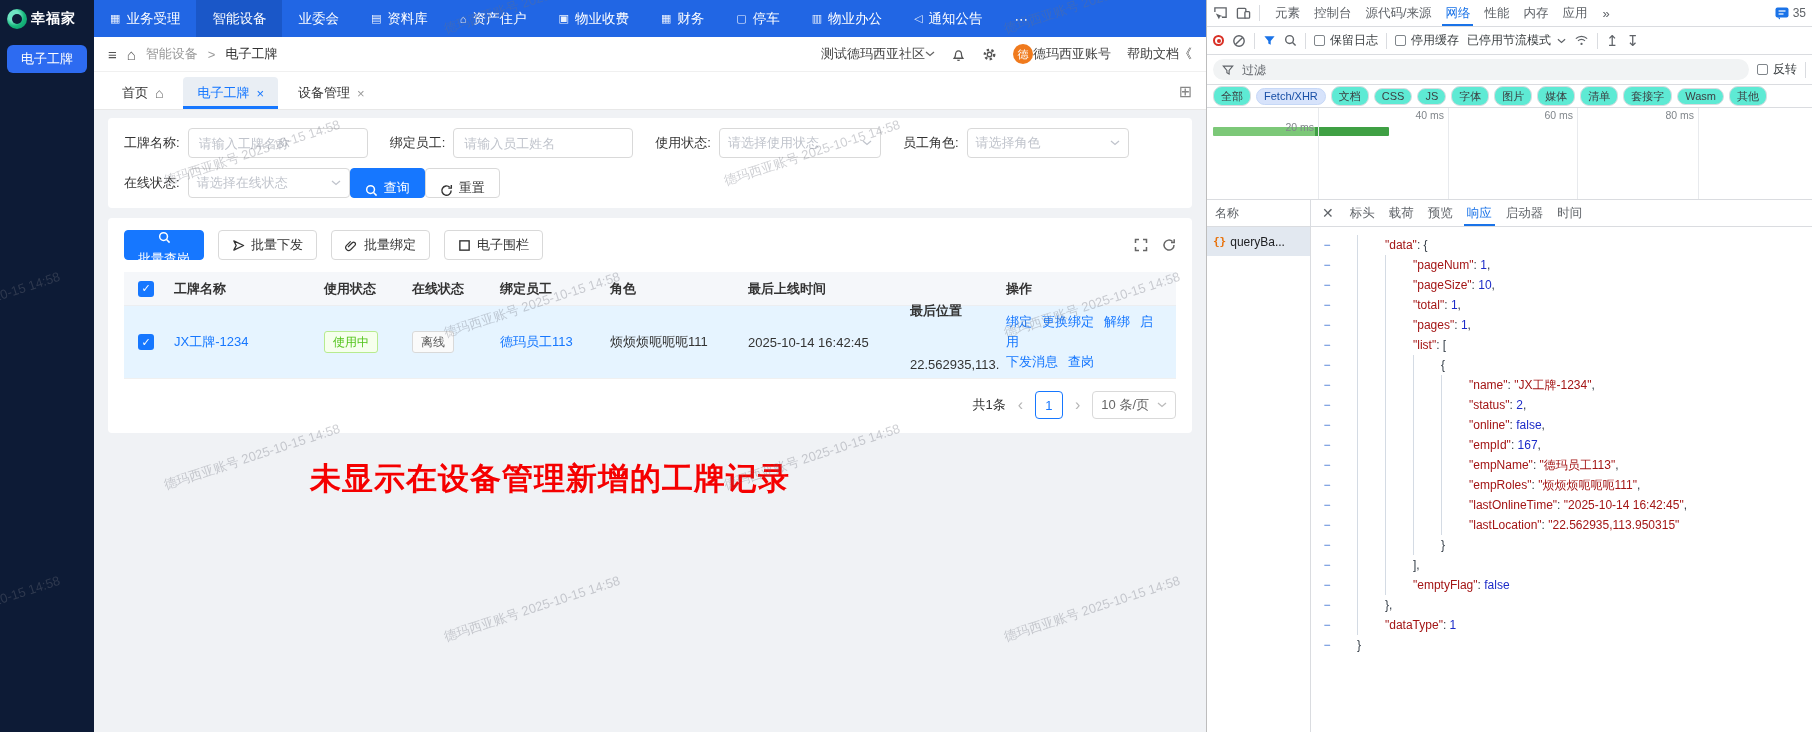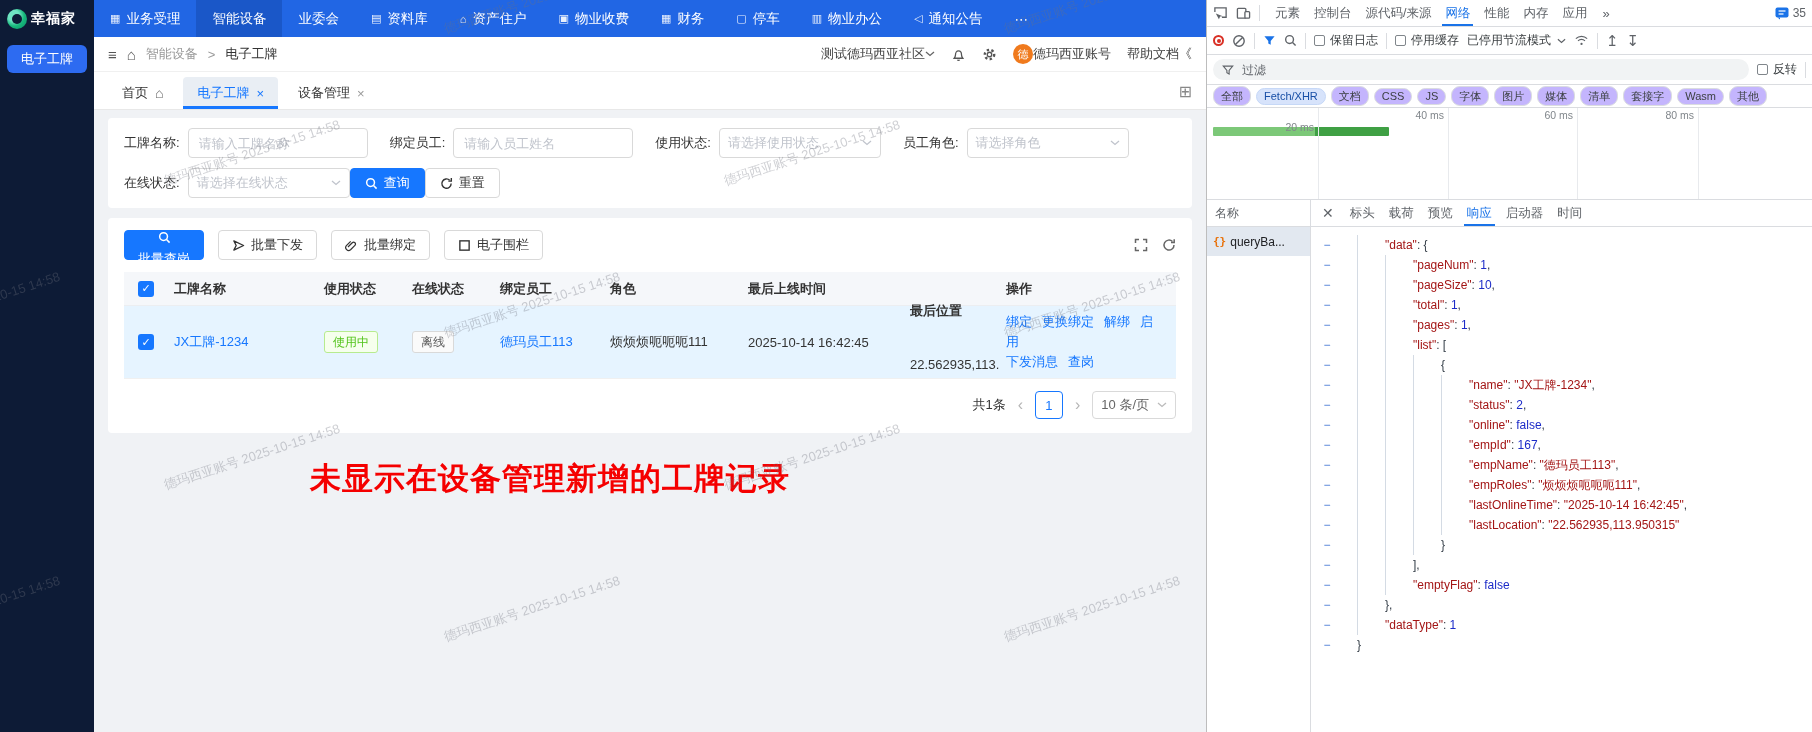--- a/index.html
+++ b/index.html
@@ -40,21 +40,21 @@
   #gridico{color:#888;font-size:16px;cursor:pointer;margin-bottom:8px;}
   #graybox{flex:1;padding:8px 14px;position:relative;min-height:0;}
   .card{background:#fff;border-radius:4px;padding:10px 16px;}
   .sfield{display:flex;align-items:center;gap:8px;}
   .slabel{color:#333;white-space:nowrap;}
   .sinput{height:30px;width:180px;border:1px solid #d9d9d9;border-radius:4px;padding:0 10px;font-size:13px;color:#333;outline:none;}
   .sinput::placeholder{color:#c0c4cc;}
   .sselect{height:30px;width:162px;border:1px solid #d9d9d9;border-radius:4px;padding:0 8px;display:flex;align-items:center;justify-content:space-between;color:#c0c4cc;cursor:pointer;background:#fff;}
   #srow1{display:flex;gap:22px;align-items:center;flex-wrap:nowrap;}
   #srow2{display:flex;align-items:center;margin-top:10px;}
-  .btn{height:30px;border-radius:4px;display:inline-flex;align-items:center;gap:6px;padding:0 14px;font-size:13px;cursor:pointer;border:1px solid #d9d9d9;background:#fff;color:#333;}
+  .btn{height:30px;border-radius:4px;display:inline-flex;align-items:flex-end;gap:6px;padding:0 14px;font-size:13px;cursor:pointer;border:1px solid #d9d9d9;background:#fff;color:#333;}
   .btn.primary{background:#1677ff;border-color:#1677ff;color:#fff;}
   #tablecard{margin-top:10px;padding:12px 16px 14px;}
   #batchrow{display:flex;align-items:center;gap:14px;}
   .bbtn{height:30px;border-radius:4px;display:inline-flex;align-items:center;gap:6px;padding:0 13px;font-size:13px;cursor:pointer;border:1px solid #d9d9d9;background:#fff;color:#333;}
   .bbtn.primary{background:#1677ff;border-color:#1677ff;color:#fff;flex-direction:column;}
   #cardicons{margin-left:auto;display:flex;gap:14px;color:#666;}
   #cardicons .svgi{cursor:pointer;}
   #table{margin-top:12px;border-bottom:1px solid #f0f0f0;}
   .trow{display:flex;align-items:center;}
   #thead{background:#f5f7fa;height:34px;font-weight:bold;color:#333;border-bottom:1px solid #eceef1;}
@@ -97,21 +97,21 @@
   #dt-r2 .svgi.blue{color:#1a73e8;}
   .dt-check{display:flex;align-items:center;gap:5px;font-size:12px;color:#3c4043;white-space:nowrap;cursor:pointer;}
   .box{width:11px;height:11px;border:1px solid #80868b;border-radius:2px;background:#fff;flex-shrink:0;}
   #throttle{display:flex;align-items:center;gap:6px;font-size:12px;cursor:pointer;white-space:nowrap;}
   .arrglyph{font-size:15px;color:#5f6368;cursor:pointer;line-height:1;}
   #dt-r3{height:30px;}
   #filterpill{flex:1;height:21px;background:#f1f3f4;border-radius:11px;display:flex;align-items:center;gap:6px;padding:0 9px;color:#5f6368;}
   #filterpill input{border:none;background:transparent;outline:none;flex:1;font-size:12px;color:#202124;}
   #filterpill input::placeholder{color:#5f6368;}
   #dt-r4{height:23px;gap:5px;}
-  .chip{font-size:11px;padding:1.5px 7px;border:1px solid #dadce0;border-radius:9px;color:#3c4043;cursor:pointer;white-space:nowrap;background:#c4b5fd;}
+  .chip{font-size:11px;padding:1.5px 7px;border:1px solid #dadce0;border-radius:9px;color:#3c4043;cursor:pointer;white-space:nowrap;background:#5eead4;}
   .chip.on{background:#d7e3fb;border-color:#c6d8f7;color:#174ea6;}
   #overview{position:relative;height:92px;border-bottom:1px solid #dadce0;flex-shrink:0;}
   .gline{position:absolute;top:0;bottom:0;width:1px;background:#e8eaed;}
   .glabel{position:absolute;top:1px;font-size:10.5px;color:#80868b;transform:translateX(-100%);padding-right:4px;white-space:nowrap;}
   #greenbar{position:absolute;left:6px;top:19px;width:176px;height:9px;border-radius:1px;background:linear-gradient(90deg,#7cc878 0 58%,#3fa044 58% 100%);}
   #dt-main{flex:1;display:flex;min-height:0;}
   #namescol{width:104px;border-right:1px solid #dadce0;display:flex;flex-direction:column;flex-shrink:0;}
   #nameshdr{height:27px;border-bottom:1px solid #dadce0;display:flex;align-items:center;padding:0 8px;font-size:12px;color:#5f6368;}
   .req{height:29px;display:flex;align-items:center;gap:4px;padding:0 6px;font-size:12px;color:#202124;cursor:pointer;white-space:nowrap;overflow:hidden;}
   .req.sel{background:#e2e8f0;}

